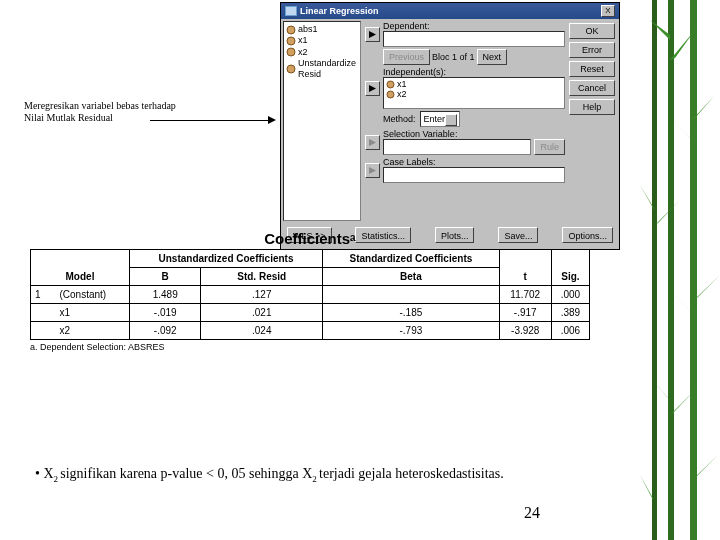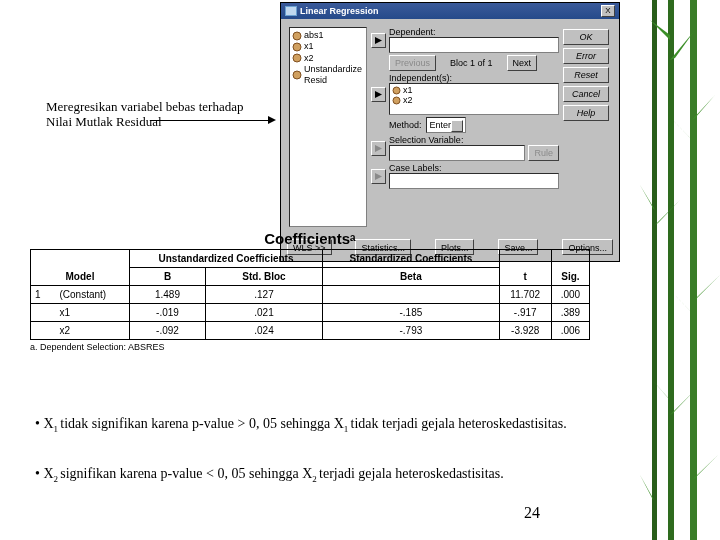--- a/index.html
+++ b/index.html
@@ -1,48 +1,48 @@
 <!DOCTYPE html>
 <html><head>
 <meta charset="utf-8">
 <style>
   * { box-sizing: border-box; margin: 0; padding: 0; }
   body { width: 720px; height: 540px; font-family: "Times New Roman", serif; font-size: 12px; background: #fff; position: relative; overflow: hidden; }
   .page { width: 640px; height: 540px; padding: 4px 10px 4px 30px; position: relative; }
 
   
-  .annot { position: absolute; left: 46px; top: 100px; font-size: 13px; line-height: 1.15; }
+  .annot { position: absolute; left: 24px; top: 100px; font-size: 10px; line-height: 1.15; }
   .arrow-line { position: absolute; left: 150px; top: 120px; width: 120px; height: 1px; background: #000; }
   .arrow-head { position: absolute; left: 268px; top: 116px; width: 0; height: 0; border-top: 4px solid transparent; border-bottom: 4px solid transparent; border-left: 8px solid #000; }
 
   
   .dlg { position: absolute; left: 280px; top: 2px; width: 340px; background: #c0c0c0; border: 1px solid #000; font-family: Tahoma, Arial, sans-serif; font-size: 9px; }
   .titlebar { background: linear-gradient(#3a5a9a,#254a8a); color: #fff; padding: 2px 4px; display: flex; align-items: center; justify-content: space-between; }
   .titlebar .t { font-weight: bold; }
   .titlebar .xbtn { width: 14px; height: 12px; background: #c0c0c0; border: 1px solid #fff; border-right-color: #404040; border-bottom-color:#404040; color:#000; font-size: 8px; text-align:center; line-height:10px; }
-  .dlg-body { display: flex; padding: 8px; gap: 2px; }
+  .dlg-body { display: flex; padding: 2px; gap: 2px; }
   .varlist { width: 78px; height: 200px; background: #fff; border: 1px inset #808080; padding: 2px; line-height: 1.25; overflow: hidden; }
   .varlist .vi { display:flex; align-items:center; gap:2px; }
   .vi svg { flex-shrink:0; }
   .midcol { flex: 1; display:flex; flex-direction:column; gap:2px; padding: 0 2px; }
   .row { display:flex; align-items:center; gap:3px; }
   .mv { width:15px; height:15px; border:1px solid #fff; border-right-color:#404040; border-bottom-color:#404040; background:#c0c0c0; display:flex; align-items:center; justify-content:center; }
   .mv.off { color:#8a8a8a; }
   .grp { flex:1; }
   .lbl { font-size: 9px; }
   .field { background:#fff; border:1px inset #808080; height:16px; width:100%; padding:1px 2px; display:flex; align-items:center; }
   .indepbox { background:#fff; border:1px inset #808080; height:32px; width:100%; padding:1px 2px; overflow:hidden; }
-  .blockline { display:flex; gap:14px; align-items:center; }
+  .blockline { display:flex; gap:2px; align-items:center; }
   .btn { background:#c0c0c0; border:1px solid #fff; border-right-color:#404040; border-bottom-color:#404040; padding:1px 5px; font-size:9px; height:16px; line-height:12px; }
   .btn.off { color:#8a8a8a; }
   .methodline { display:flex; gap:4px; padding-left:18px; align-items:center; }
   .select { background:#fff; border:1px inset #808080; height:16px; padding:0 14px 0 3px; display:flex; align-items:center; position:relative; }
   .select::after { content:""; position:absolute; right:2px; top:2px; width:10px; height:10px; background:#c0c0c0; border:1px solid #fff; border-right-color:#404040; border-bottom-color:#404040; }
   .rightbtns { width:48px; display:flex; flex-direction:column; gap:3px; padding:2px 2px 0 0; }
-  .rightbtns .btn { width:100%; text-align:center;font-style:italic; }
+  .rightbtns .btn { width:100%; text-align:center; }
   .bottombar { display:flex; gap:6px; justify-content:space-between; padding:4px 6px 6px; }
   .bottombar .btn { flex:0 0 auto; padding:2px 5px; }
 
   .vi-small { font-size:9px; display:flex; align-items:center; gap:2px; }
 
   
   .tblwrap { position: absolute; left: 30px; top: 230px; width: 560px; font-family: Arial, sans-serif; font-size: 10px; }
   .tbltitle { text-align: center; font-weight: bold; margin-bottom: 2px; font-size: 15px; }
   table.coef { border-collapse: collapse; width: 100%; }
   table.coef th, table.coef td { border: 1px solid #000; padding: 3px 4px; text-align: center; }
@@ -208,21 +208,21 @@
       <tbody>
           <tr>
         <th rowspan="2" colspan="2" style="vertical-align:bottom;">Model</th>
         <th colspan="2">Unstandardized Coefficients</th>
         <th>Standardized Coefficients</th>
         <th rowspan="2" style="vertical-align:bottom;">t</th>
         <th rowspan="2" style="vertical-align:bottom;">Sig.</th>
       </tr>
       <tr>
         <th>B</th>
-        <th>Std. Bloc</th>
+        <th>Std. Resid</th>
         <th>Beta</th>
       </tr>
       <tr>
         <td class="left noborder-right" style="width:25px">1</td>
         <td class="left noborder-left">(Constant)</td>
         <td>1.489</td>
         <td>.127</td>
         <td></td>
         <td>11.702</td>
         <td>.000</td>
@@ -243,23 +243,20 @@
         <td>.024</td>
         <td>-.793</td>
         <td>-3.928</td>
         <td>.006</td>
       </tr>
     </tbody>
       </table>
     <div class="footnote">a. Dependent Selection: ABSRES</div>
   </div>
 
-  <div class="bul1">
-    • X<span class="sub">1 </span><span>tidak signifikan karena p-value &gt; 0, 05 sehingga X</span><span class="sub">1 </span><span>tidak   terjadi gejala heteroskedastisitas.</span>
-  </div>
   <div class="bul2">
     • X<span class="sub">2 </span><span>signifikan karena p-value &lt; 0, 05 sehingga X</span><span class="sub">2 </span><span>terjadi gejala heteroskedastisitas.</span>
   </div>
 
   <div class="pagenum">24</div>
 </div>
 
 <div class="bamboo">
   <svg width="80" height="540">
     <rect x="28" y="0" width="6" height="540" fill="#2e6b1e"></rect>

